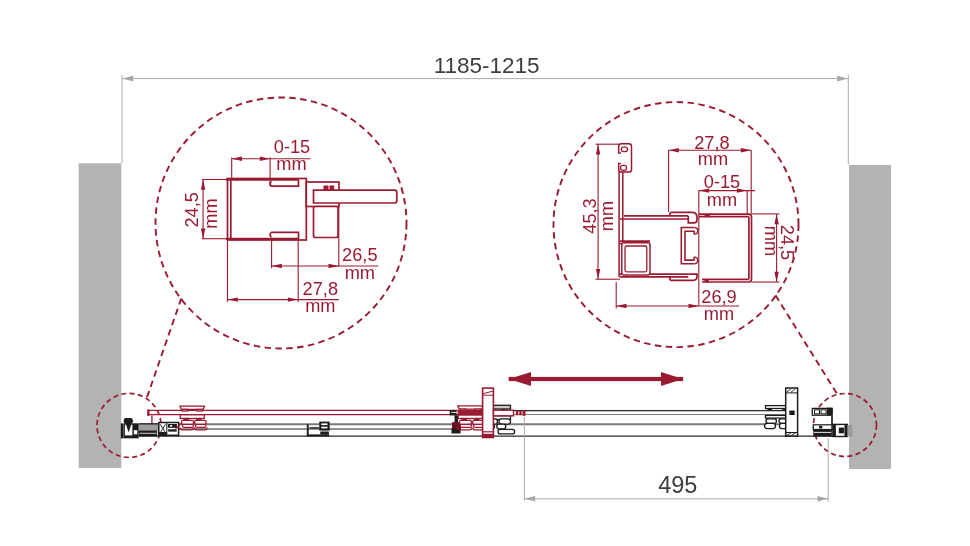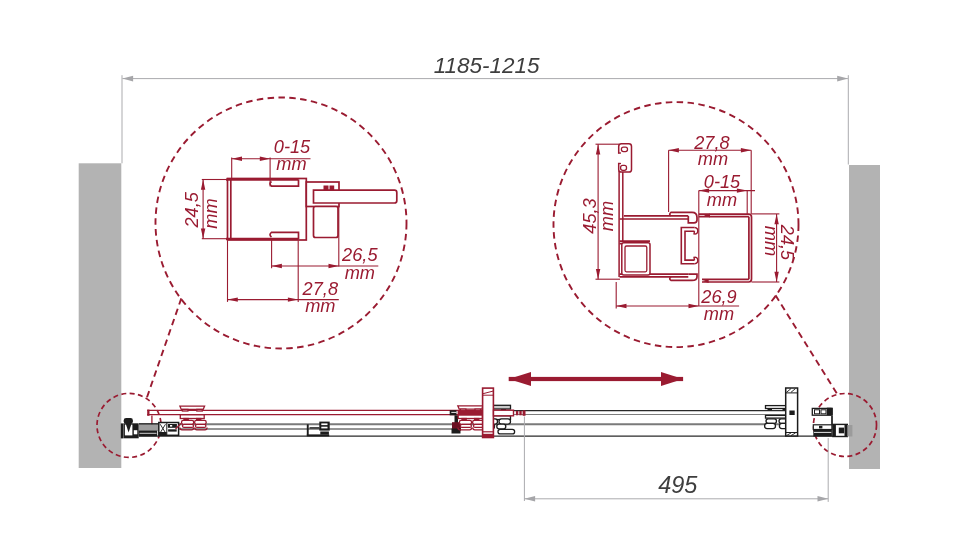--- a/index.html
+++ b/index.html
@@ -1,16 +1,16 @@
 <!DOCTYPE html>
 <html><head>
 <meta charset="utf-8">
 <style>
   html,body{margin:0;padding:0;background:#ffffff;}
-  .page{width:880px;height:546px;position:relative;overflow:hidden;font-family:"Liberation Sans",sans-serif;font-style:italic;}
+  .page{width:970px;height:546px;position:relative;overflow:hidden;font-family:"Liberation Sans",sans-serif;}
   svg{display:block;}
   text{font-family:"Liberation Sans",sans-serif;}
 </style>
 </head>
 <body>
 <div class="page">
 <svg width="970" height="546" viewBox="0 0 970 546">
 <defs></defs>
 
 <rect x="78.7" y="163.3" width="42.6" height="304.7" fill="#b3b3b3"></rect>

